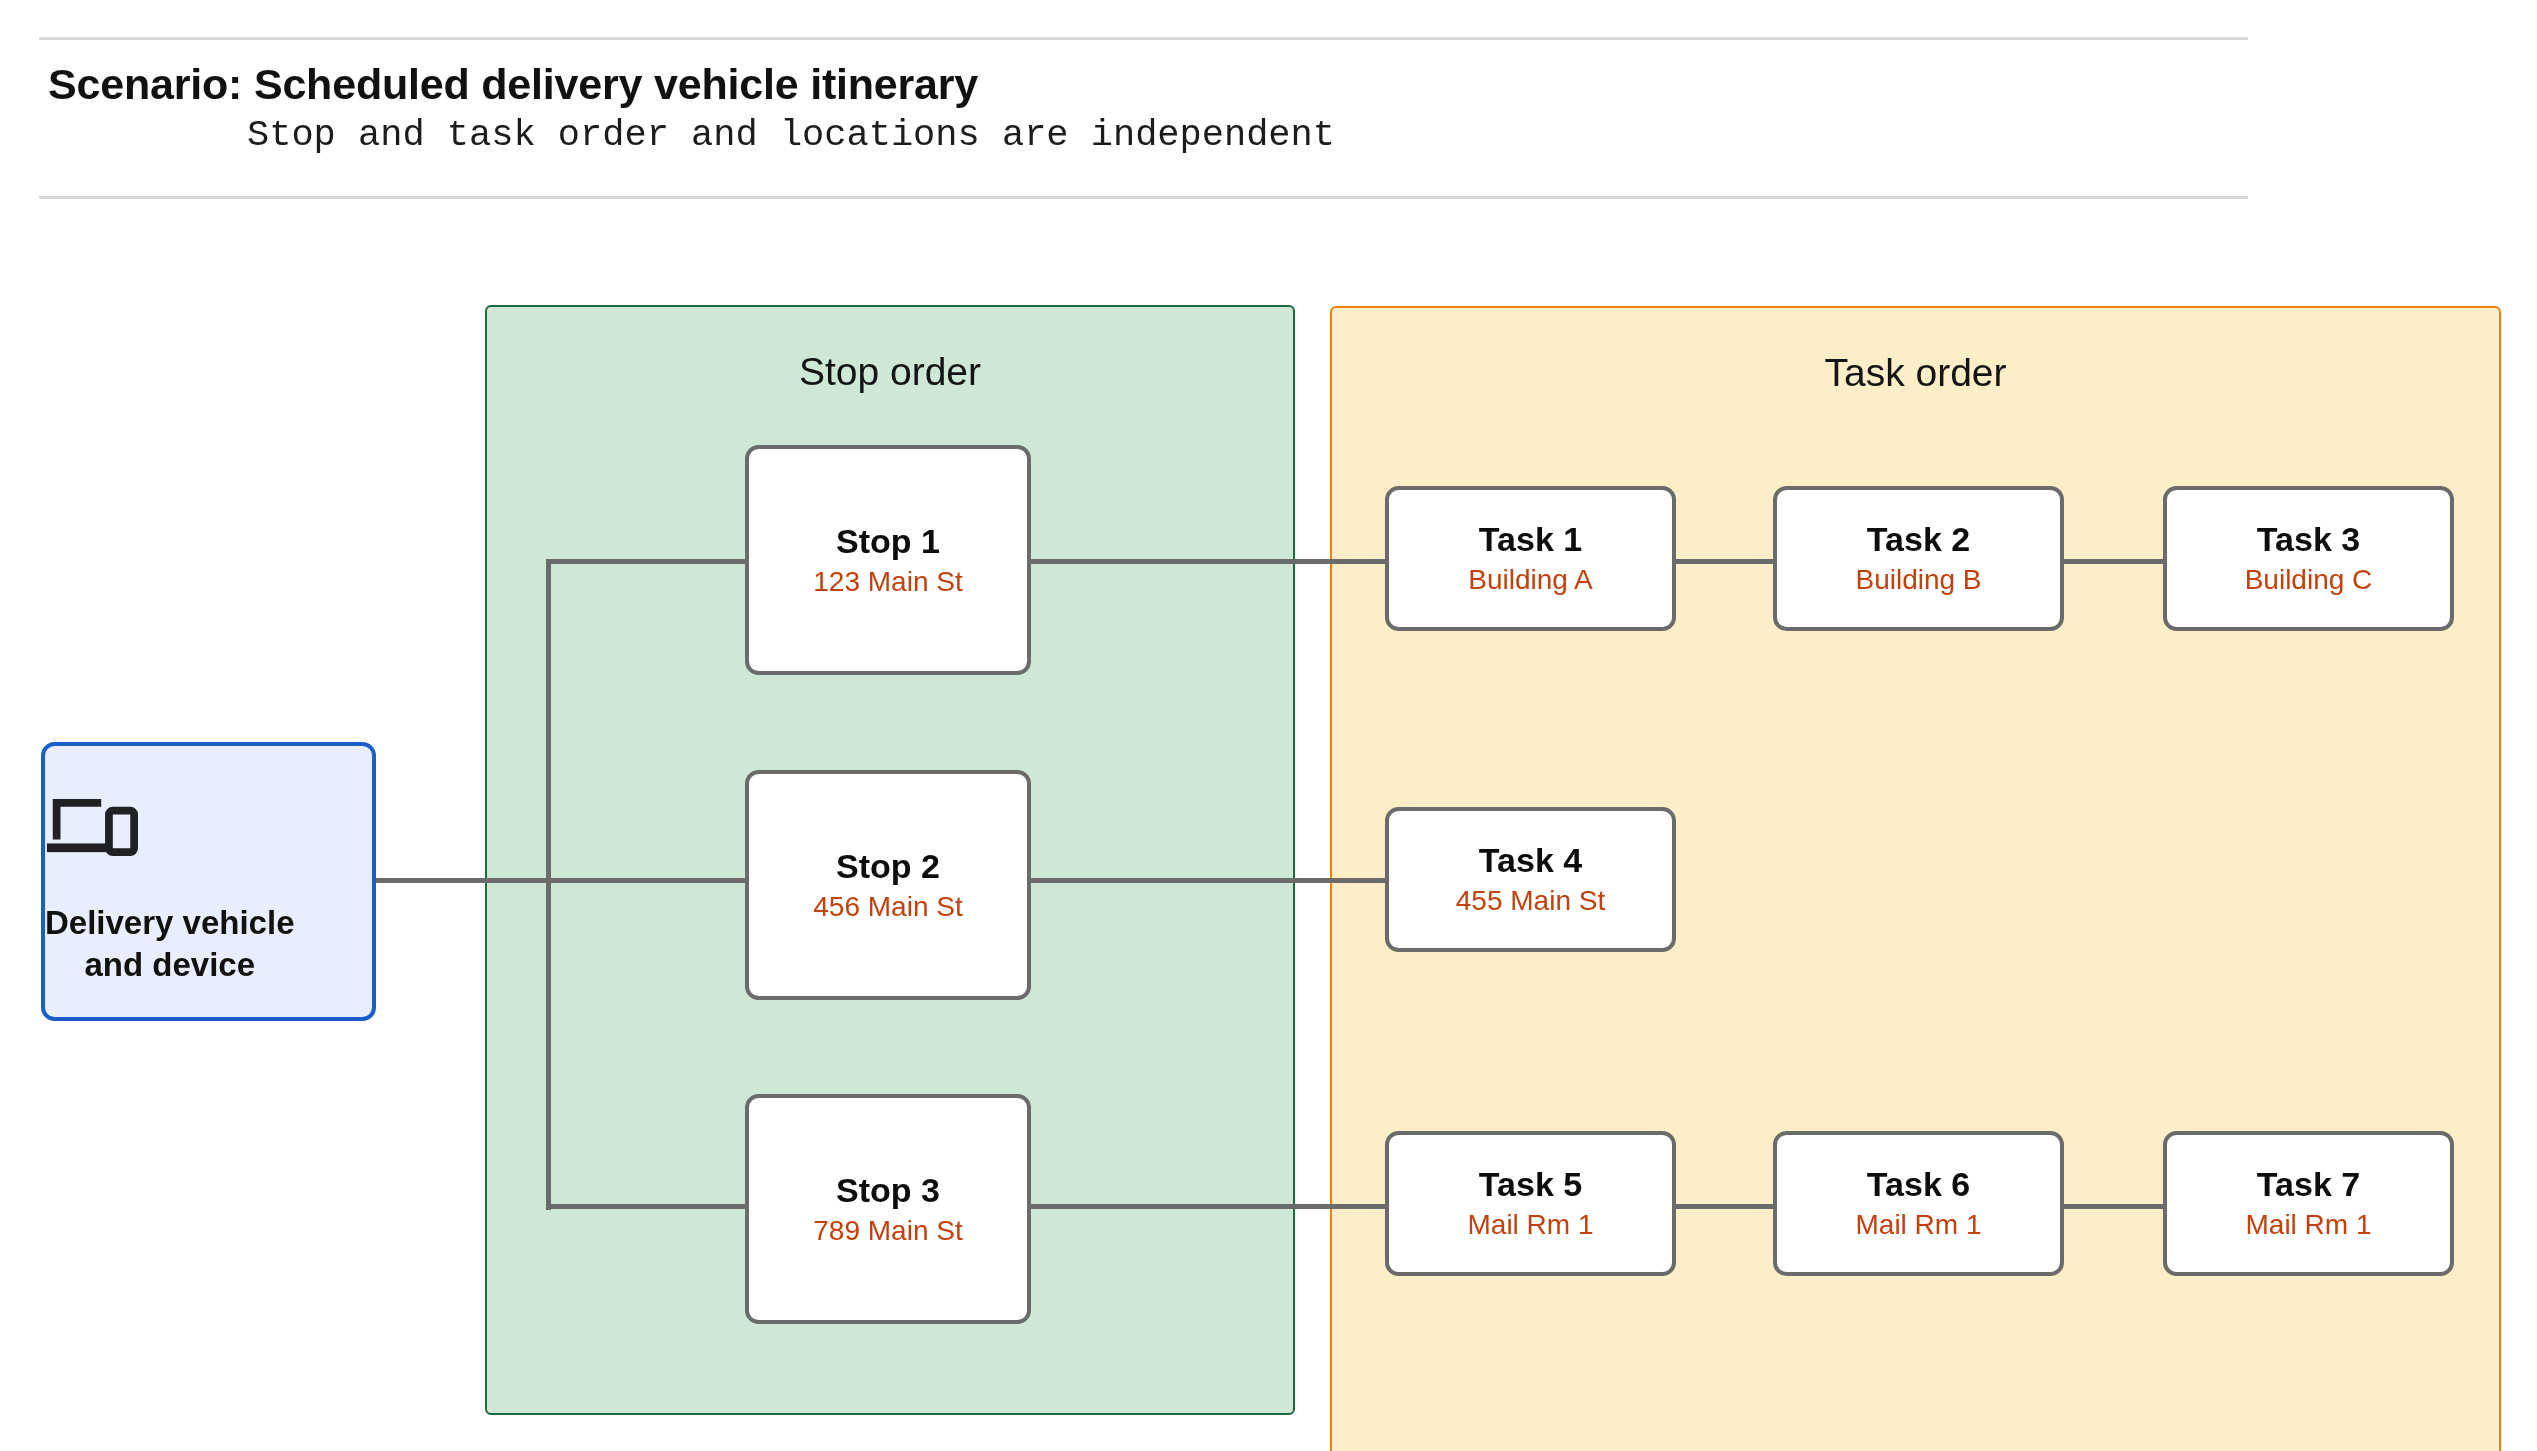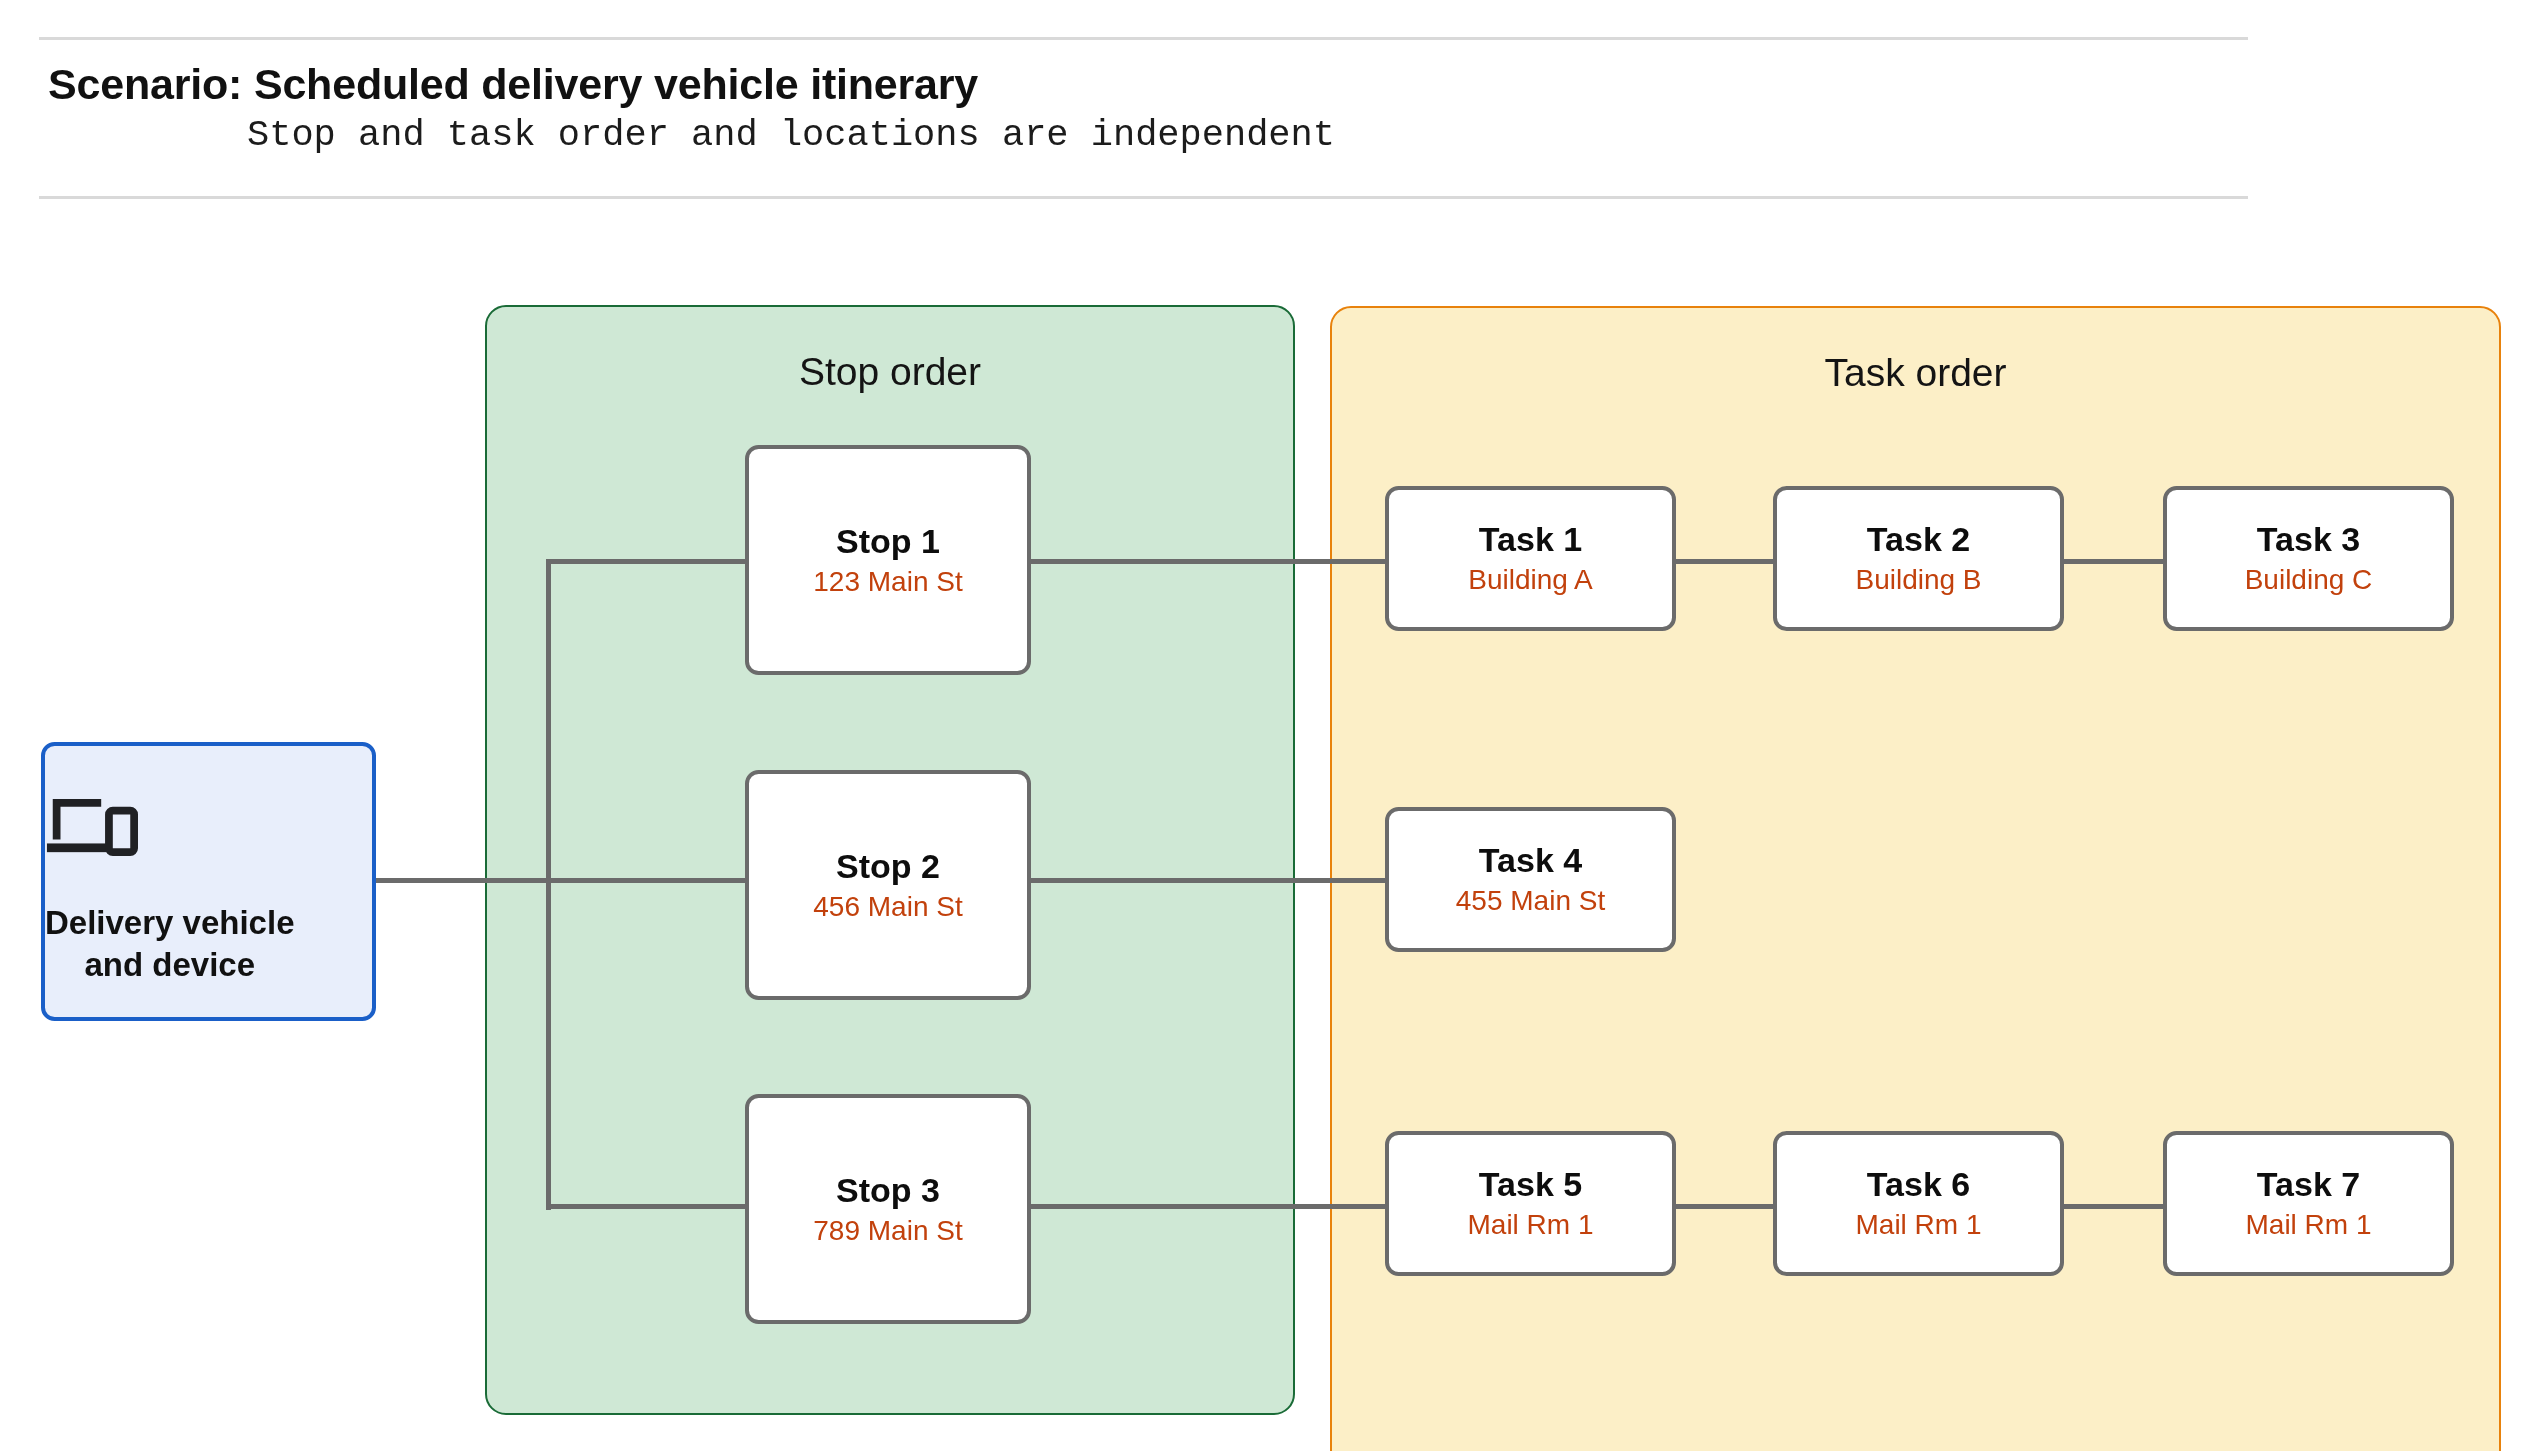--- a/index.html
+++ b/index.html
@@ -48,21 +48,21 @@
     font-size: 37px;
     font-weight: 400;
     white-space: nowrap;
     color: #1c1c1c;
     font-family: Liberation Mono, monospace;
   }
 
   
   .panel {
     position: absolute;
-    border-radius: 21px;
+    border-radius: 6px;
     box-sizing: border-box;
   }
   #panel-stop {
     left: 485px;
     top: 305px;
     width: 810px;
     height: 1110px;
     background: #cfe8d5;
     border: 2.9px solid #1a6b37;
   }

